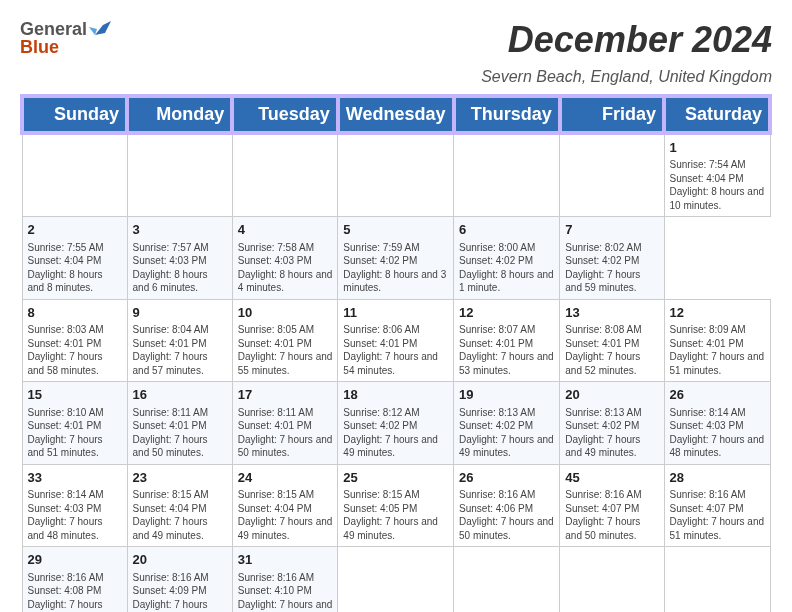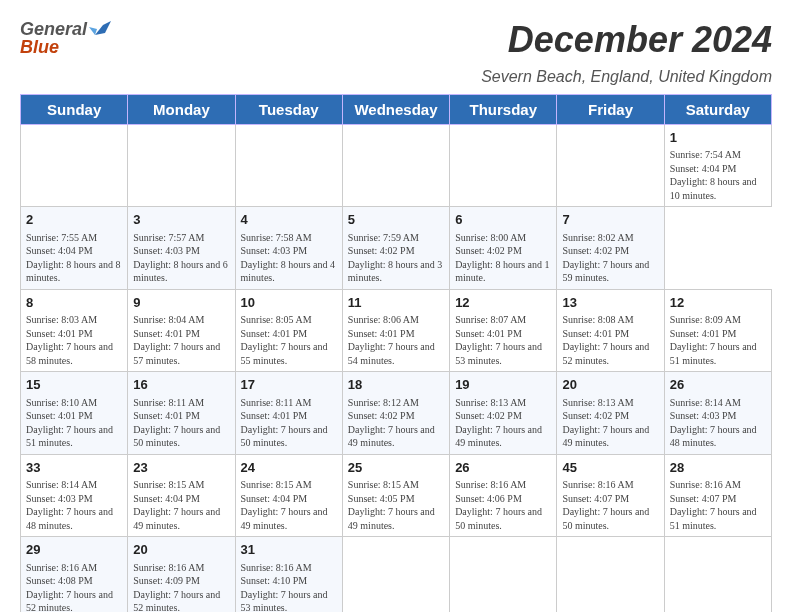--- a/index.html
+++ b/index.html
@@ -32,25 +32,25 @@
       margin-top: 8px;
     }
     .calendar {
       width: 100%;
       border-collapse: collapse;
       margin-top: 6px;
     }
     .calendar th {
       background-color: #2e6db4;
       color: white;
-      font-size: 15px;
+      font-size: 18px;
       font-weight: bold;
       padding: 6px 6px;
-      text-align: center;
-      border: 1px solid #c4b5fd;
+      text-align: right;
+      border: 4px solid #c4b5fd;
     }
     .calendar td {
       border: 1px solid #ccc;
       vertical-align: top;
       padding: 4px 5px;
       width: 107px;
       background: #fff;
       font-size: 10px;
       color: #333;
       line-height: 1.35;
@@ -60,34 +60,32 @@
     }
     .day-num {
       font-size: 13px;
       font-weight: bold;
       display: block;
       margin-bottom: 2px;
       color: #222;
     }
     .day-info {
       color: #444;
-      font-family: Liberation Serif, serif;
     }
     .empty-cell {
       background: #fff !important;
     }
     .logo-wrapper {
       display: flex;
       align-items: center;
     }
     .logo-text {
       display: flex;
       flex-direction: column;
       line-height: 1.1;
-      font-style: italic;
     }
     .logo-row1 {
       display: flex;
       align-items: center;
     }
   </style>
 </head>
 <body>
 
 <div class="header-area">

